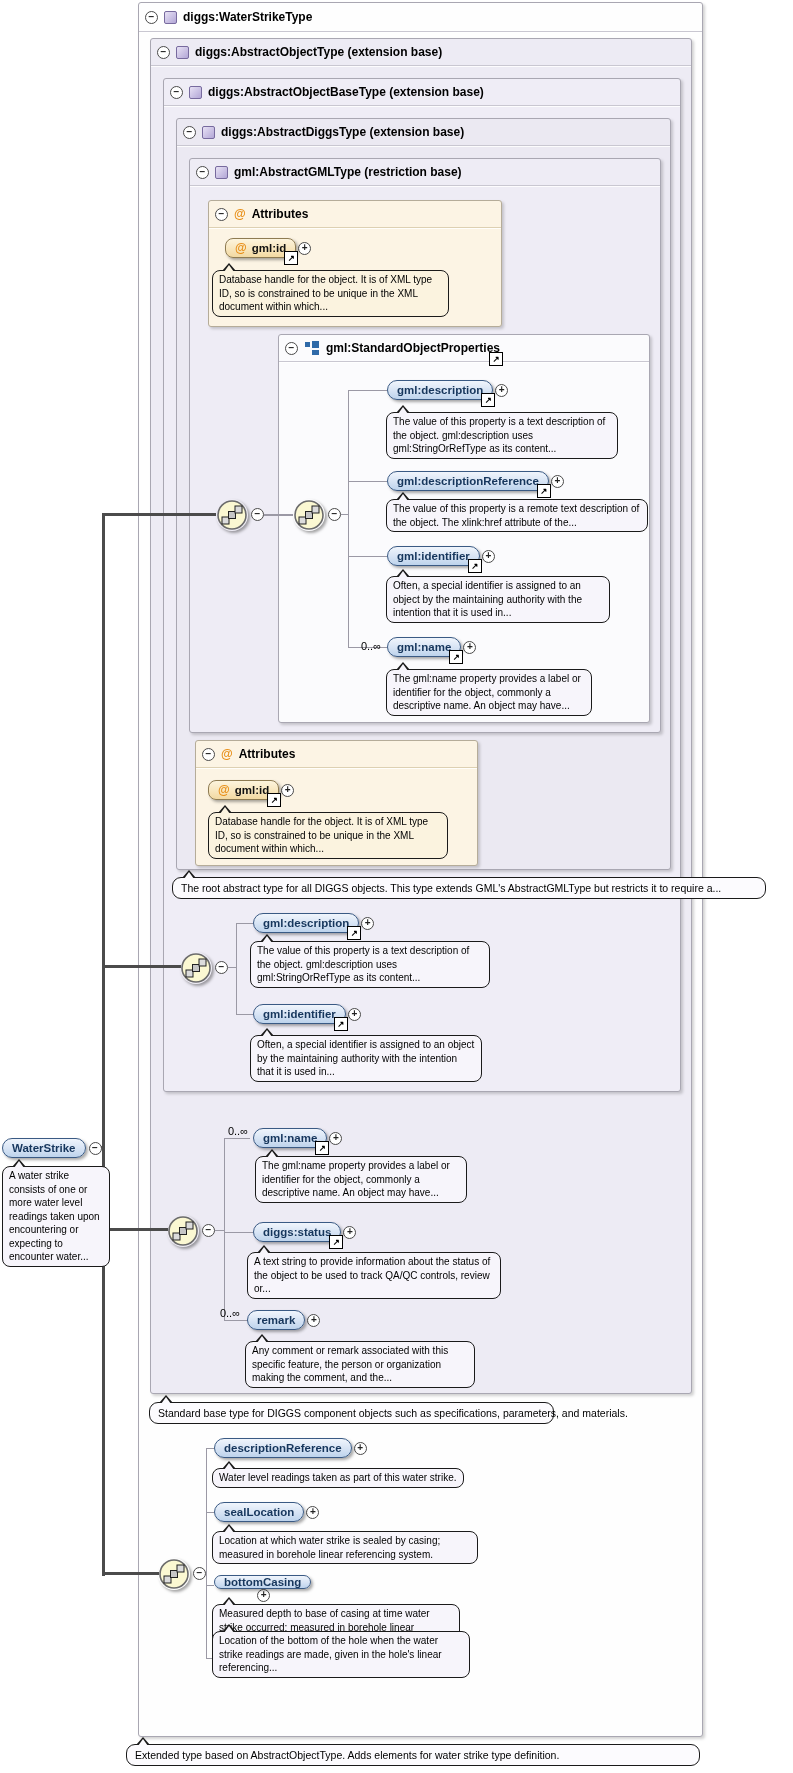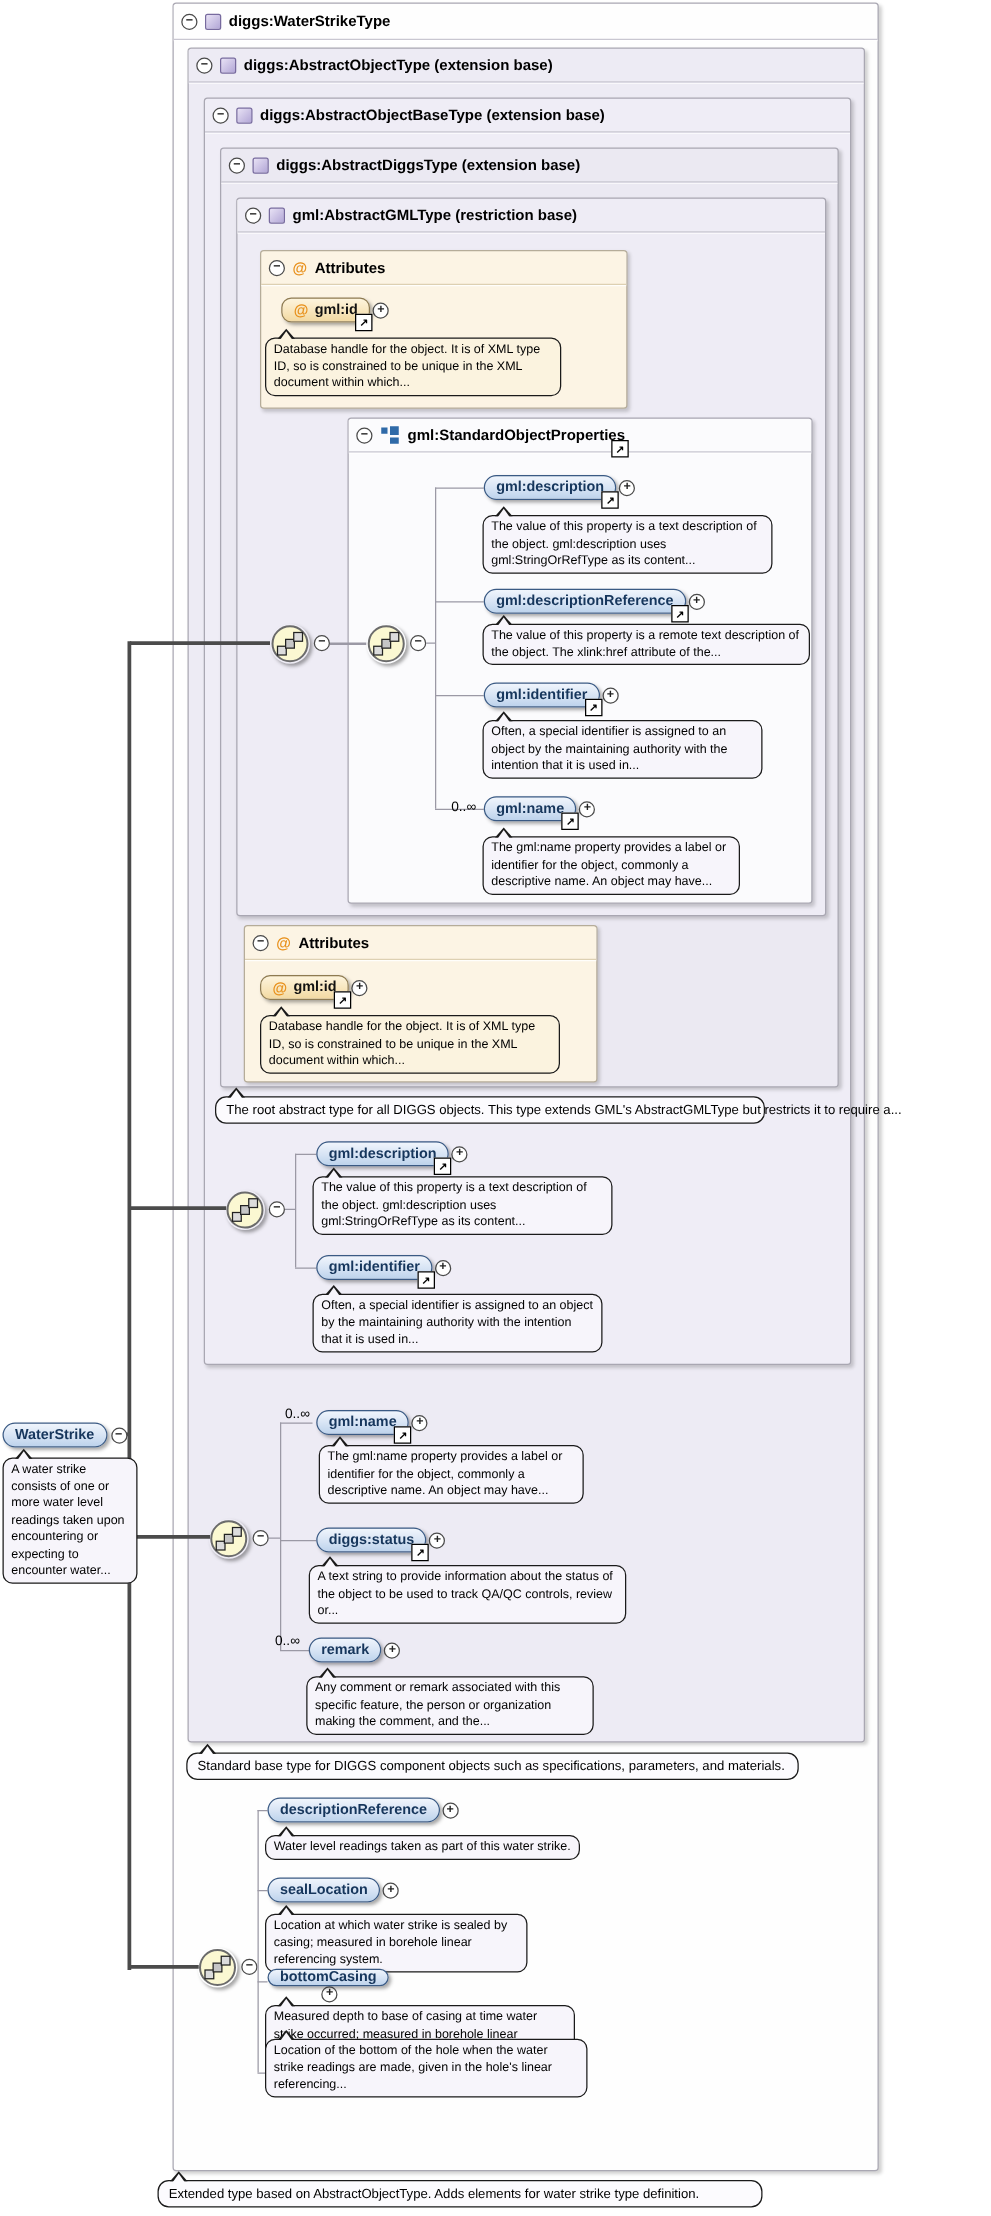--- a/index.html
+++ b/index.html
@@ -213,21 +213,21 @@
   <div class="prow" style="left:208px;top:780px;">
     <span class="pill attr">
       <span class="at-ic">@</span>
       <span>gml:id</span>
       <span class="ic-link"></span>
     </span>
     <span class="ic-plus"></span>
   </div>
   <div class="ann on-cream" style="left:208px;top:812px;width:240px;">Database handle for the object. It is of XML type ID, so is constrained to be unique in the XML document within which...</div>
 
-  <div class="ann bar" style="left:172px;top:877px;width:440px;">The root abstract type for all DIGGS objects. This type extends GML's AbstractGMLType but restricts it to require a...</div>
+  <div class="ann bar" style="left:172px;top:877px;width:594px;">The root abstract type for all DIGGS objects. This type extends GML's AbstractGMLType but restricts it to require a...</div>
 
   <div class="seq" style="left:180px;top:952px;">
     <svg width="32" height="32" viewBox="0 0 32 32">
       <circle cx="16" cy="16" r="14" fill="#fbf8d2" stroke="#6b6b6b" stroke-width="1.6"></circle>
       <line x1="6" y1="23" x2="26" y2="9" stroke="#333" stroke-width="1.2"></line>
       <rect x="6" y="18" width="7" height="7" fill="#dcdcdc" stroke="#222"></rect>
       <rect x="12.5" y="12.5" width="7" height="7" fill="#c6c6c6" stroke="#222"></rect>
       <rect x="19" y="7" width="7" height="7" fill="#dcdcdc" stroke="#222"></rect>
     </svg>
   </div>
@@ -293,21 +293,21 @@
 
   <span class="occ" style="left:196px;top:1307px;width:44px;">0..∞</span>
   <div class="prow" style="left:247px;top:1310px;">
     <span class="pill">
       <span>remark</span>
     </span>
     <span class="ic-plus"></span>
   </div>
   <div class="ann" style="left:245px;top:1341px;width:230px;">Any comment or remark associated with this specific feature, the person or organization making the comment, and the...</div>
 
-  <div class="ann bar" style="left:149px;top:1402px;width:490px;">Standard base type for DIGGS component objects such as specifications, parameters, and materials.</div>
+  <div class="ann bar" style="left:149px;top:1402px;width:405px;">Standard base type for DIGGS component objects such as specifications, parameters, and materials.</div>
 
   <div class="seq" style="left:158px;top:1558px;">
     <svg width="32" height="32" viewBox="0 0 32 32">
       <circle cx="16" cy="16" r="14" fill="#fbf8d2" stroke="#6b6b6b" stroke-width="1.6"></circle>
       <line x1="6" y1="23" x2="26" y2="9" stroke="#333" stroke-width="1.2"></line>
       <rect x="6" y="18" width="7" height="7" fill="#dcdcdc" stroke="#222"></rect>
       <rect x="12.5" y="12.5" width="7" height="7" fill="#c6c6c6" stroke="#222"></rect>
       <rect x="19" y="7" width="7" height="7" fill="#dcdcdc" stroke="#222"></rect>
     </svg>
   </div>
@@ -325,21 +325,21 @@
     <span class="ic-plus"></span>
   </div>
   <div class="ann" style="left:212px;top:1468px;width:252px;">Water level readings taken as part of this water strike.</div>
 
   <div class="prow" style="left:214px;top:1502px;">
     <span class="pill">
       <span>sealLocation</span>
     </span>
     <span class="ic-plus"></span>
   </div>
-  <div class="ann" style="left:212px;top:1531px;width:210px;">Location at which water strike is sealed by casing; measured in borehole linear referencing system.</div>
+  <div class="ann" style="left:212px;top:1531px;width:266px;">Location at which water strike is sealed by casing; measured in borehole linear referencing system.</div>
 
   <div class="prow" style="left:214px;top:1575px;flex-direction:column;">
     <span class="pill">
       <span>bottomCasing</span>
     </span>
     <span class="ic-plus"></span>
   </div>
   <div class="ann" style="left:212px;top:1604px;width:248px;">Measured depth to base of casing at time water strike occurred; measured in borehole linear referencing system.</div>
 
   <div class="prow" style="left:214px;top:1648px;">
@@ -351,15 +351,15 @@
   <div class="ann" style="left:212px;top:1631px;width:258px;">Location of the bottom of the hole when the water strike readings are made, given in the hole's linear referencing...</div>
 
   <div class="prow" style="left:2px;top:1138px;">
     <span class="pill">
       <span>WaterStrike</span>
     </span>
     <span class="ic-minus"></span>
   </div>
   <div class="ann" style="left:2px;top:1166px;width:108px;">A water strike consists of one or more water level readings taken upon encountering or expecting to encounter water...</div>
 
-  <div class="ann bar" style="left:126px;top:1744px;width:484px;">Extended type based on AbstractObjectType. Adds elements for water strike type definition.</div>
+  <div class="ann bar" style="left:126px;top:1744px;width:574px;">Extended type based on AbstractObjectType. Adds elements for water strike type definition.</div>
 
 </div>
 
 </body></html>

